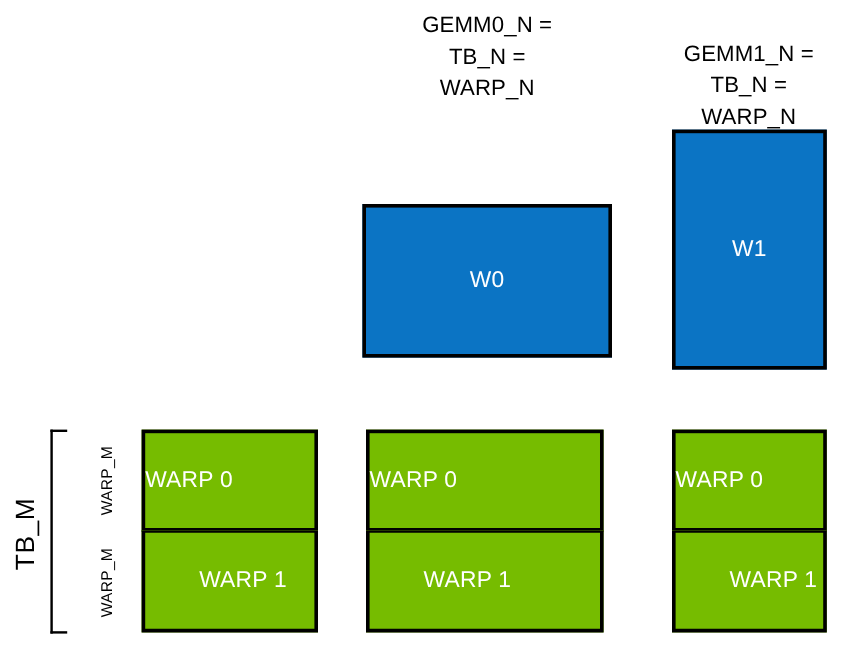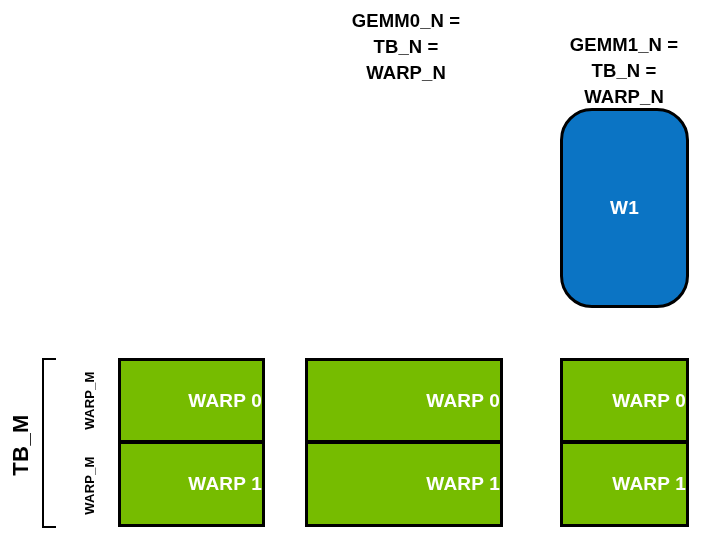--- a/index.html
+++ b/index.html
@@ -9,21 +9,20 @@
   }
   body {
     font-family: "Liberation Sans", sans-serif;
   }
   #canvas {
     position: relative;
     width: 692px;
     height: 540px;
     background: #ffffff;
     overflow: hidden;
-    font-weight: bold;
   }
   .col-header {
     position: absolute;
     text-align: center;
     font-size: 18.5px;
     line-height: 26px;
     color: #000000;
     white-space: pre;
     letter-spacing: 0.1px;
   }
@@ -44,21 +43,21 @@
   .green-col {
     position: absolute;
     box-sizing: border-box;
   }
   .green-cell {
     background: #76BC00;
     border: 3px solid #000000;
     box-sizing: border-box;
     display: flex;
     align-items: center;
-    justify-content: flex-end;
+    justify-content: flex-start;
     width: 100%;
   }
   .green-cell + .green-cell {
     border-top-width: 2px;
     margin-top: -1px;
     padding-left: 45px;
   }
   .green-cell .box-label {
     color: #ffffff;
     font-size: 19px;
@@ -95,22 +94,25 @@
 <div id="canvas">
 
   <div class="col-header" style="left:326px; top:8px; width:160px;">GEMM0_N =
 TB_N =
 WARP_N</div>
 
   <div class="col-header" style="left:544px; top:8px; width:160px;margin-top:24px;">GEMM1_N =
 TB_N =
 WARP_N</div>
 
+  <div class="blue-box" style="left:302px; top:170px; width:208px; height:128px;">
+    <span class="box-label">W0</span>
+  </div>
 
-  <div class="blue-box" style="left:560px; top:108px; width:129px; height:200px;border-radius:32px;">
+  <div class="blue-box" style="left:560px; top:108px; width:129px; height:200px;">
     <span class="box-label">W1</span>
   </div>
 
   <div class="tb-bracket" style="left:42px; top:358px; width:14px; height:170px;"></div>
 
   <div class="rot-label tb-m-label" style="left:-24px; top:432px; width:90px;">TB_M</div>
 
   <div class="rot-label warp-m-label" style="left:58px; top:393px; width:62px;">WARP_M</div>
 
   <div class="rot-label warp-m-label" style="left:58px; top:478px; width:62px;">WARP_M</div>

